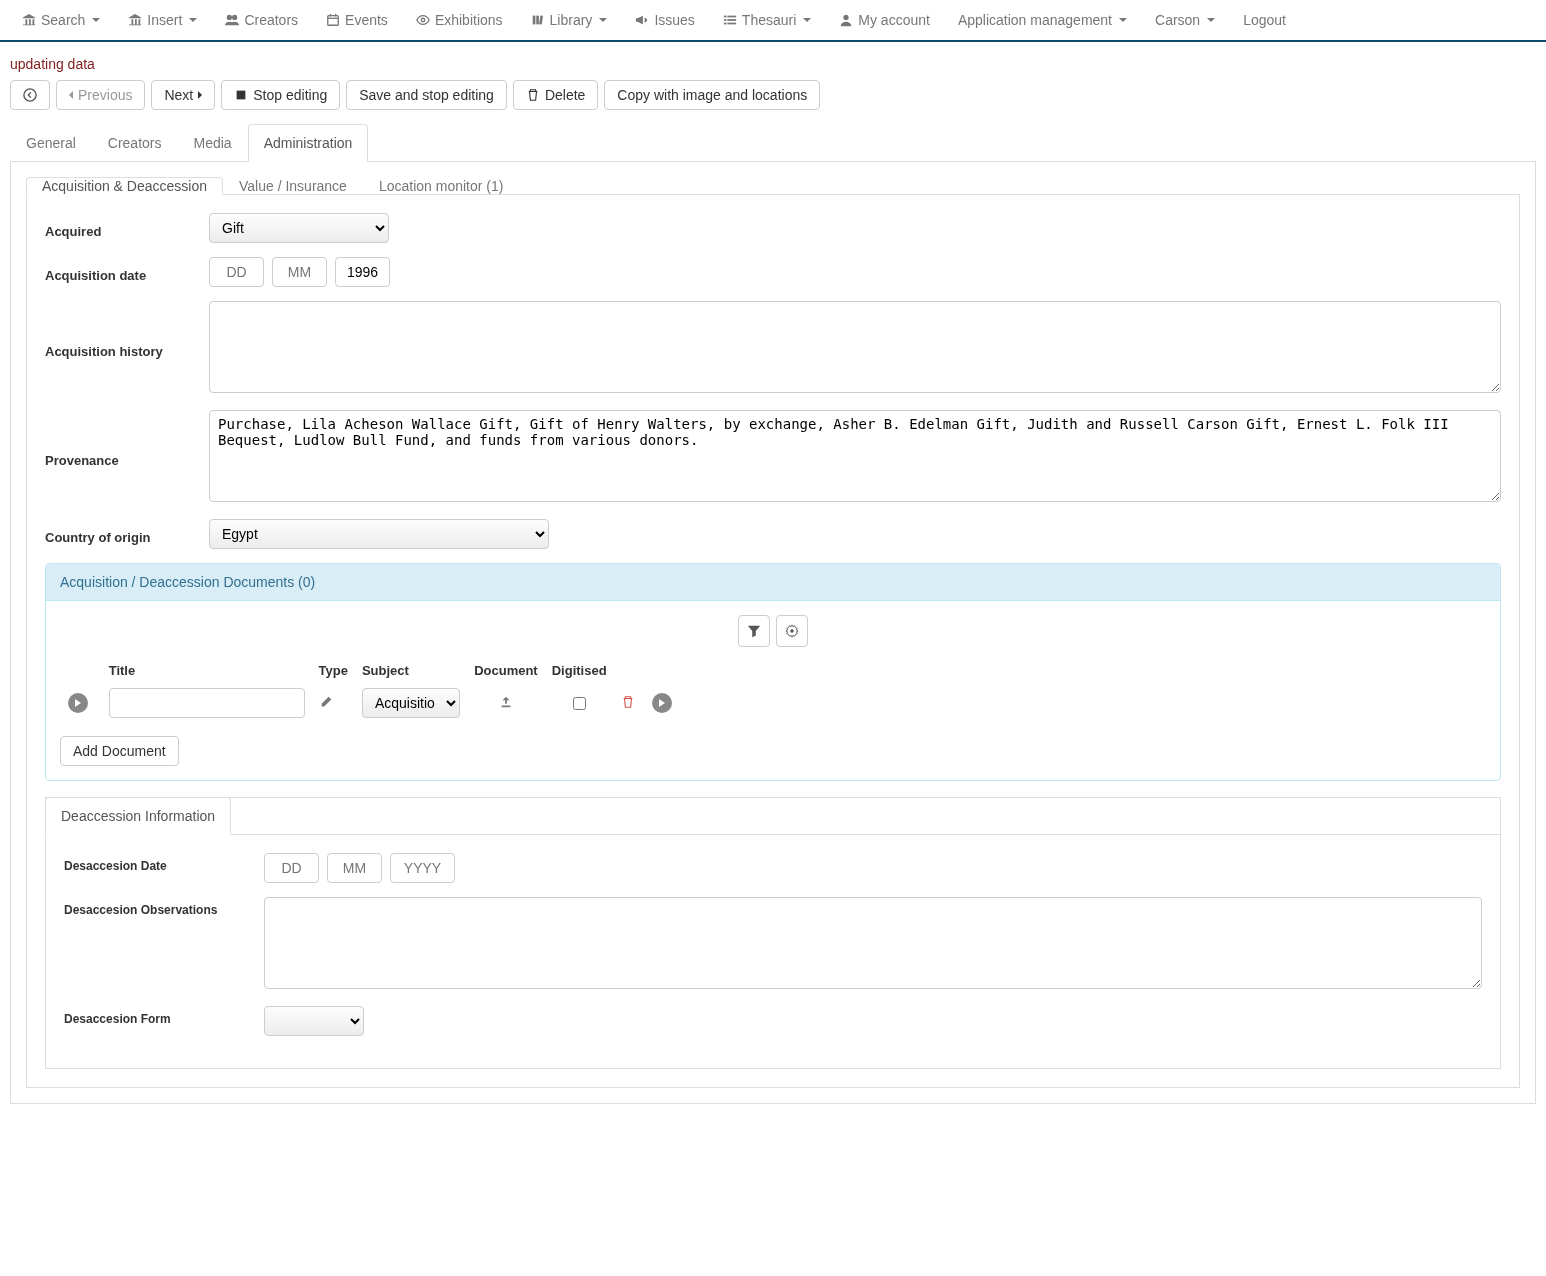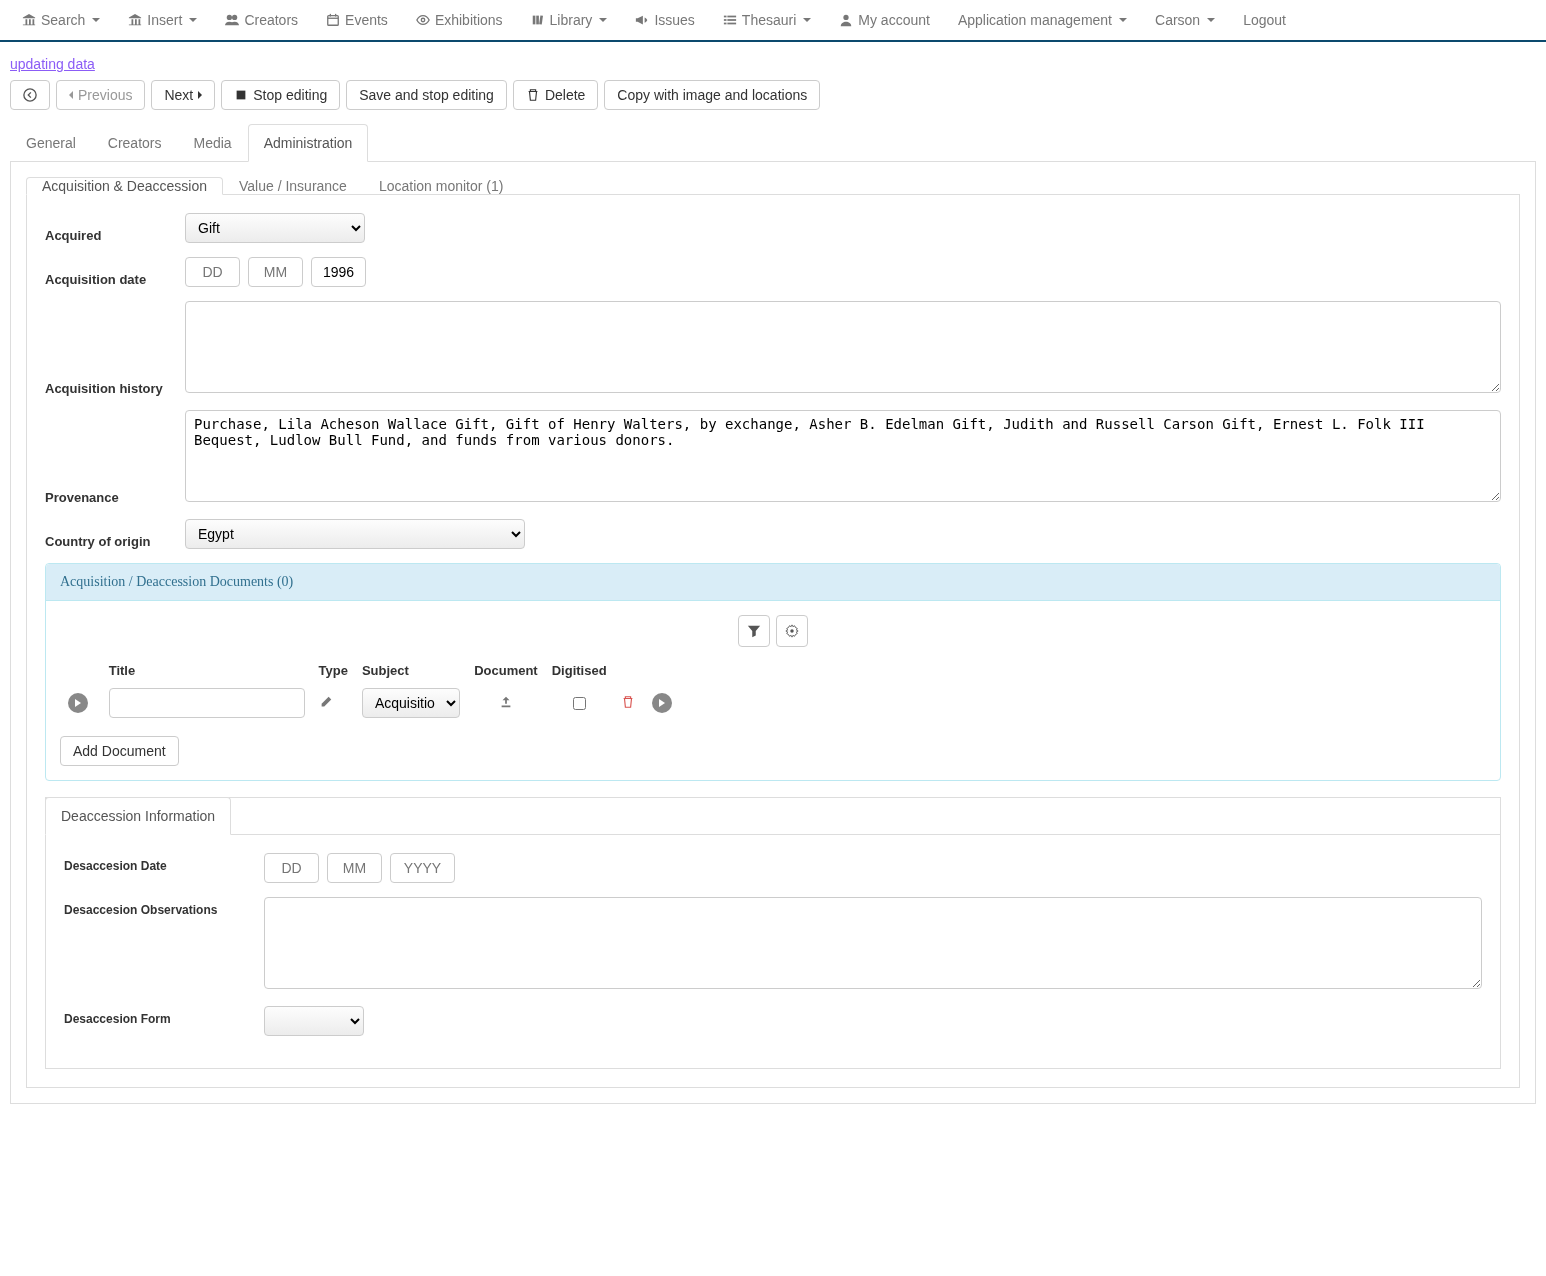--- a/index.html
+++ b/index.html
@@ -28,21 +28,21 @@
     font-size: 14px;
   }
   .caret-down {
     width: 0; height: 0;
     border-left: 4px solid transparent;
     border-right: 4px solid transparent;
     border-top: 4px solid #777;
     margin-left: 2px;
   }
   .page-body { padding: 10px; }
-  .status-msg { color: #8b5cf6; font-size: 14px; margin: 4px 0 8px 0; text-decoration: underline; }
+  .status-msg { color: #7f1d1d; font-size: 14px; margin: 4px 0 8px 0; }
   .toolbar { display: flex; gap: 6px; flex-wrap: wrap; margin-bottom: 14px; }
   .btn {
     display: inline-flex; align-items: center; gap: 5px;
     padding: 6px 12px;
     border: 1px solid #ccc; border-radius: 4px;
     background: #fff; color: #333; cursor: pointer;
     font-size: 14px;
   }
   .btn.disabled { color: #999; cursor: not-allowed; }
   .tabs-outer { border: 1px solid #ddd; border-radius: 0; }
@@ -69,21 +69,21 @@
     margin-bottom: -1px;
   }
   .subtabs-header .tab.active {
     color: #555; border-color: #ddd; border-bottom: 1px solid #fff;
     border-radius: 4px 4px 0 0; background: #fff;
   }
   .subtabs-body {
     border: 1px solid #ddd; border-top: none; padding: 18px;
   }
   .form-row {
-    display: flex; align-items: flex-end; margin-bottom: 14px;
+    display: flex; align-items: center; margin-bottom: 14px; gap: 24px;
   }
   .form-row .label {
     width: 140px; font-weight: bold; font-size: 13px;
     padding-top: 6px;
   }
   .form-row .control { flex: 1; }
   select.form-control, input.form-control, textarea.form-control {
     font-size: 14px; padding: 5px 8px;
     border: 1px solid #ccc; border-radius: 4px;
     background: #fff;
@@ -96,21 +96,21 @@
   textarea.form-control { width: 100%; resize: both; }
   .date-group { display: flex; gap: 8px; }
   .date-group input { width: 55px; text-align: center; }
   .panel-blue {
     border: 1px solid #bce8f1; border-radius: 4px;
     background: #fff; margin-top: 10px;
   }
   .panel-blue-header {
     background: #d9edf7; color: #31708f;
     padding: 10px 14px; border-bottom: 1px solid #bce8f1;
-    border-radius: 4px 4px 0 0; font-size: 14px; font-family: Liberation Serif, serif;
+    border-radius: 4px 4px 0 0; font-size: 14px;
   }
   .panel-blue-body { padding: 14px; }
   .doc-toolbar { display: flex; justify-content: center; gap: 6px; margin-bottom: 10px; }
   .icon-btn {
     width: 32px; height: 32px; border: 1px solid #ccc;
     border-radius: 4px; background: #fff; display: inline-flex;
     align-items: center; justify-content: center; cursor: pointer;
   }
   .doc-table { width: 620px; }
   .doc-table th {

